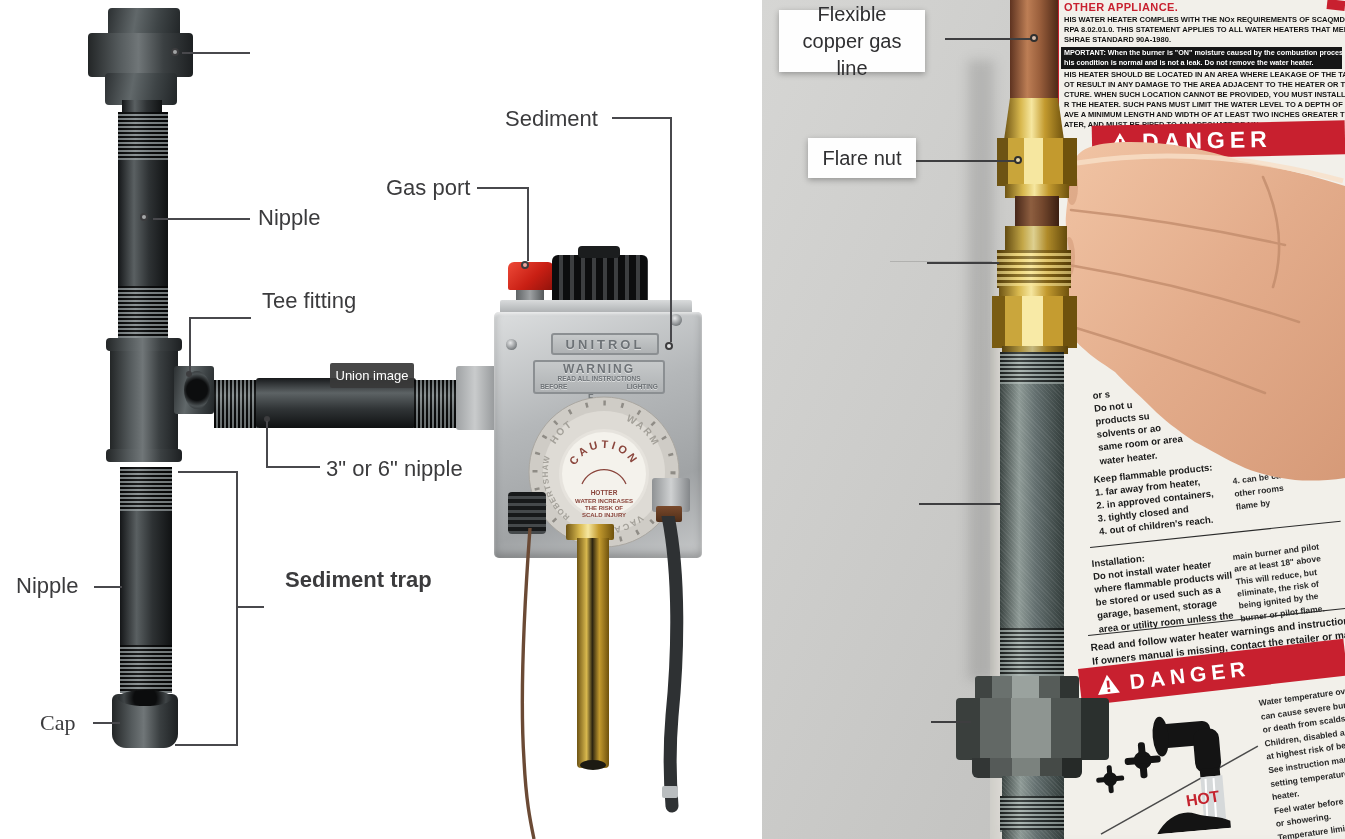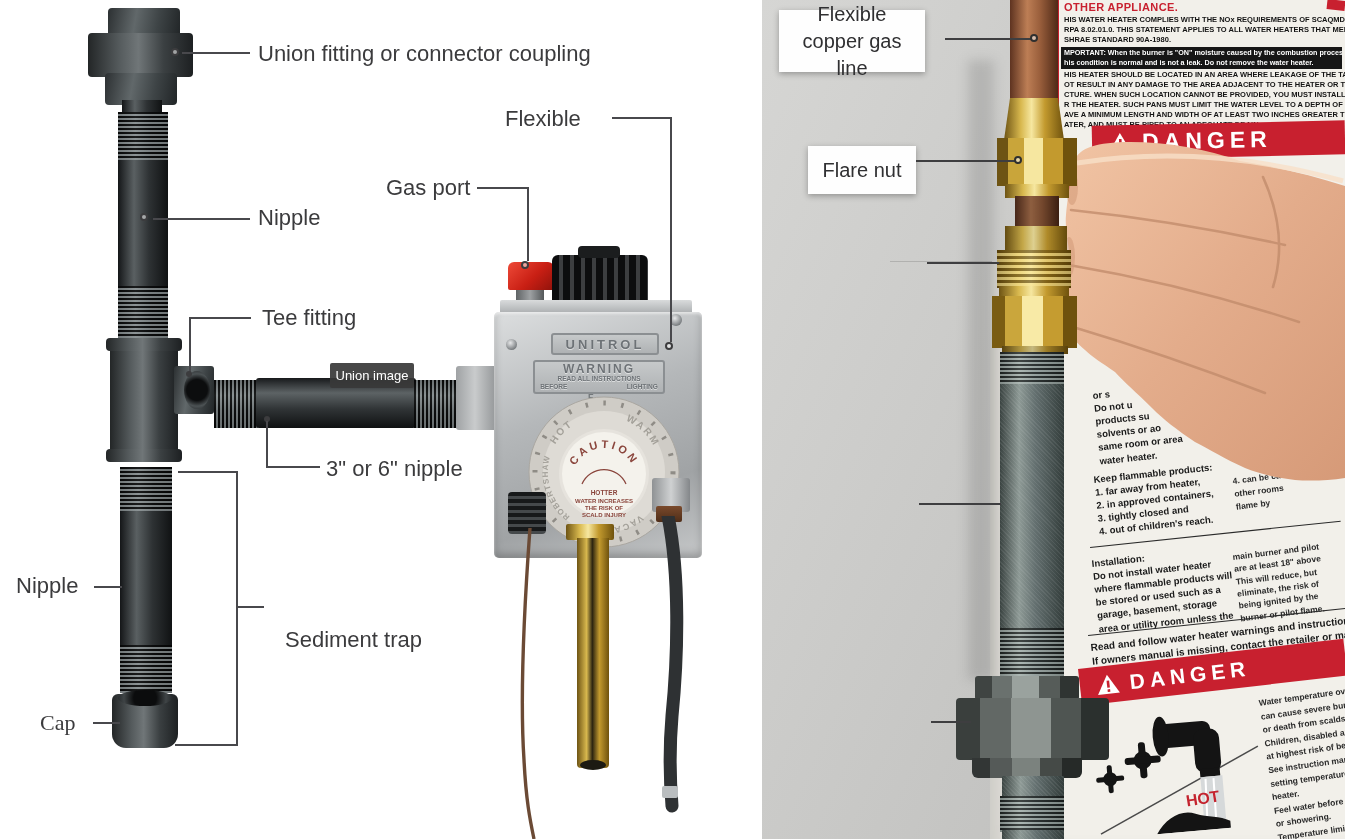--- a/index.html
+++ b/index.html
@@ -208,28 +208,27 @@
 
     <div class="lead" style="left:94px;top:586px;width:28px;height:2px;"></div>
 
     <div class="lead" style="left:236px;top:471px;width:2px;height:275px;"></div>
     <div class="lead" style="left:178px;top:471px;width:58px;height:2px;"></div>
     <div class="lead" style="left:175px;top:744px;width:61px;height:2px;"></div>
     <div class="lead" style="left:238px;top:606px;width:26px;height:2px;"></div>
 
     <div class="lead" style="left:93px;top:722px;width:27px;height:2px;"></div>
 
-    <div class="l-callout" style="left:258px;top:42px;">Union fitting or connector coupling</div>
-    <div class="l-callout" style="left:505px;top:107px;">Flexible</div>
+    <div class="l-callout" style="left:505px;top:107px;">Sediment</div>
     <div class="l-callout" style="left:386px;top:176px;">Gas port</div>
     <div class="l-callout" style="left:258px;top:206px;">Nipple</div>
-    <div class="l-callout" style="left:262px;top:306px;text-align:right;">Tee fitting</div>
+    <div class="l-callout" style="left:262px;top:289px;text-align:right;">Tee fitting</div>
     <div class="l-callout" style="left:326px;top:457px;">3" or 6" nipple</div>
     <div class="l-callout" style="left:16px;top:574px;">Nipple</div>
-    <div class="l-callout" style="left:285px;top:628px;">Sediment trap</div>
+    <div class="l-callout" style="left:285px;top:568px;font-weight:bold;">Sediment trap</div>
     <div class="l-callout" style="left:40px;top:711px;font-family:Liberation Serif, serif;">Cap</div>
 
     <div class="zoom-badge">Union image</div>
   </div>
 
   <div id="photo">
 
     <div class="abs" style="left:128px;top:261px;width:102px;height:1px;background:rgba(0,0,0,.14);"></div>
 
     <div class="abs paper" style="left:294px;top:0;width:289px;height:262px;">
@@ -421,21 +420,21 @@
       <div class="abs hexfacet" style="left:210px;top:758px;width:110px;height:20px;border-radius:0 0 6px 6px;filter:brightness(.8);"></div>
       <div class="abs galv" style="left:240px;top:776px;width:62px;height:22px;"></div>
       <div class="abs galv-th" style="left:238px;top:796px;width:64px;height:36px;"></div>
       <div class="abs galv" style="left:240px;top:830px;width:62px;height:9px;"></div>
     </div>
 
     <div class="r-callout" style="left:17px;top:10px;width:146px;height:62px;padding:8px 8px;">Flexible copper gas line</div>
     <div class="r-lead" style="left:183px;top:38px;width:87px;"></div>
     <div class="ring" style="left:268px;top:34px;border-color:#2f2f2f;"></div>
 
-    <div class="r-callout" style="left:46px;top:146px;width:108px;height:48px;">Flare nut</div>
+    <div class="r-callout" style="left:46px;top:138px;width:108px;height:40px;">Flare nut</div>
     <div class="r-lead" style="left:154px;top:160px;width:100px;"></div>
     <div class="ring" style="left:252px;top:156px;border-color:#2f2f2f;"></div>
 
     <div class="r-lead" style="left:165px;top:262px;width:72px;"></div>
 
     <div class="r-lead" style="left:157px;top:503px;width:82px;"></div>
 
     <div class="r-lead" style="left:169px;top:721px;width:40px;"></div>
   </div>
 </div>

